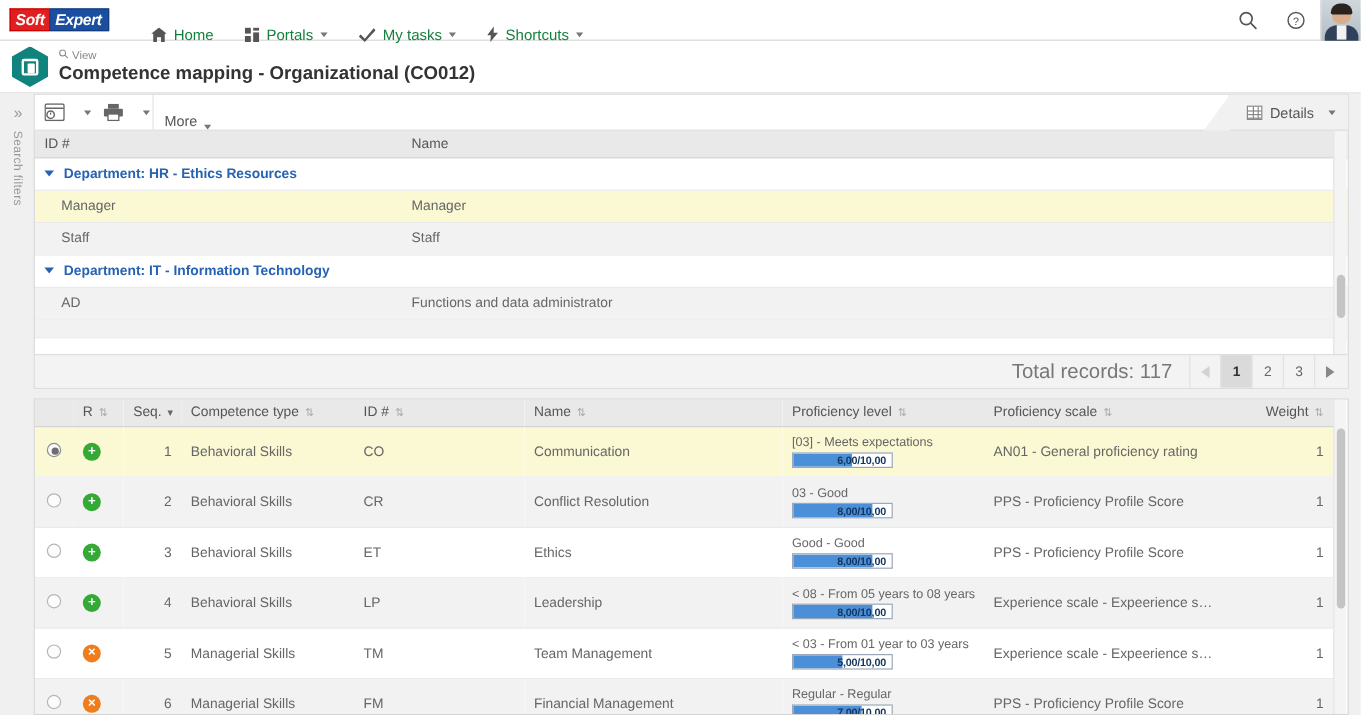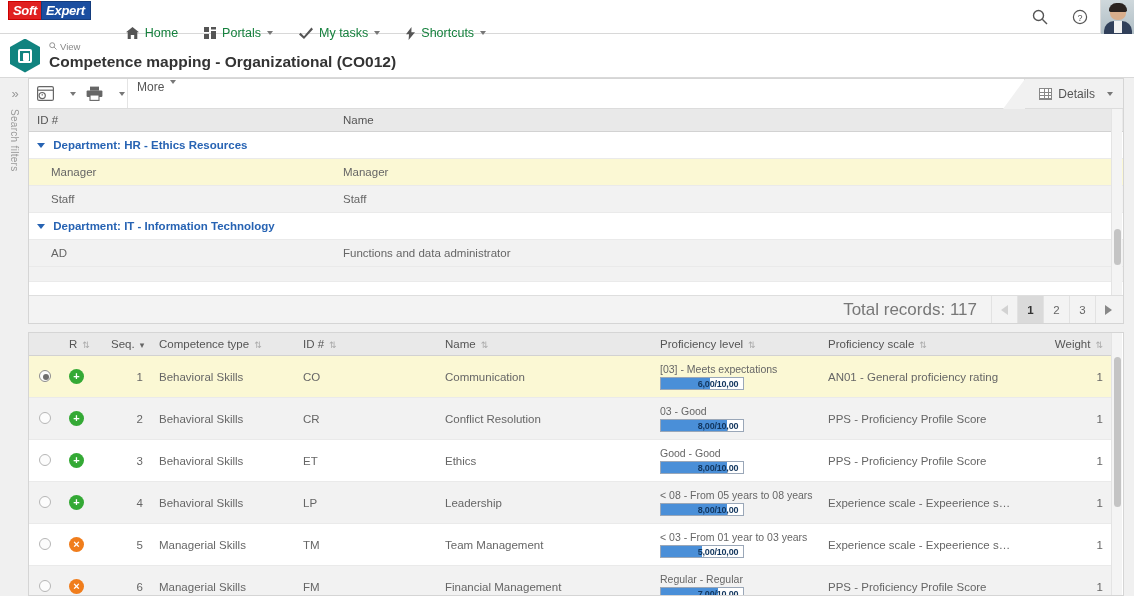--- a/index.html
+++ b/index.html
@@ -13,21 +13,21 @@
     color: #444;
   }
 
   
   .topnav {
     position: relative;
     height: 34px;
     background: #fff;
     border-bottom: 1px solid #d8d8d8;
     display: flex;
-    align-items: flex-start;
+    align-items: center;
     padding: 0 0 0 8px;
   }
   .logo {
     display: flex; align-items: center;
     height: 20px; margin-right: 22px;
     font-style: italic; font-weight: bold;
     font-size: 13px;
     letter-spacing: -0.3px;
   }
   .logo .soft {
@@ -180,21 +180,21 @@
   .tb-btn {
     display: flex; align-items: center; justify-content: center;
     height: 28px; padding: 0 8px;
     cursor: pointer; color: #666;
   }
   .tb-split {
     display: flex; align-items: center; justify-content: center;
     height: 28px; width: 16px; cursor: pointer;
   }
   .tb-text {
-    display: flex; align-items: flex-start;
+    display: flex; align-items: flex-end;
     height: 28px; padding: 0 9px;
     font-size: 12px; color: #555; cursor: pointer;
   }
   .details-tab {
     position: absolute; right: 0; top: 0;
     height: 30px;
     display: flex; align-items: center;
     padding: 0 10px 0 14px;
     background: #f1f1f1;
     border-left: 1px solid #dcdcdc;

